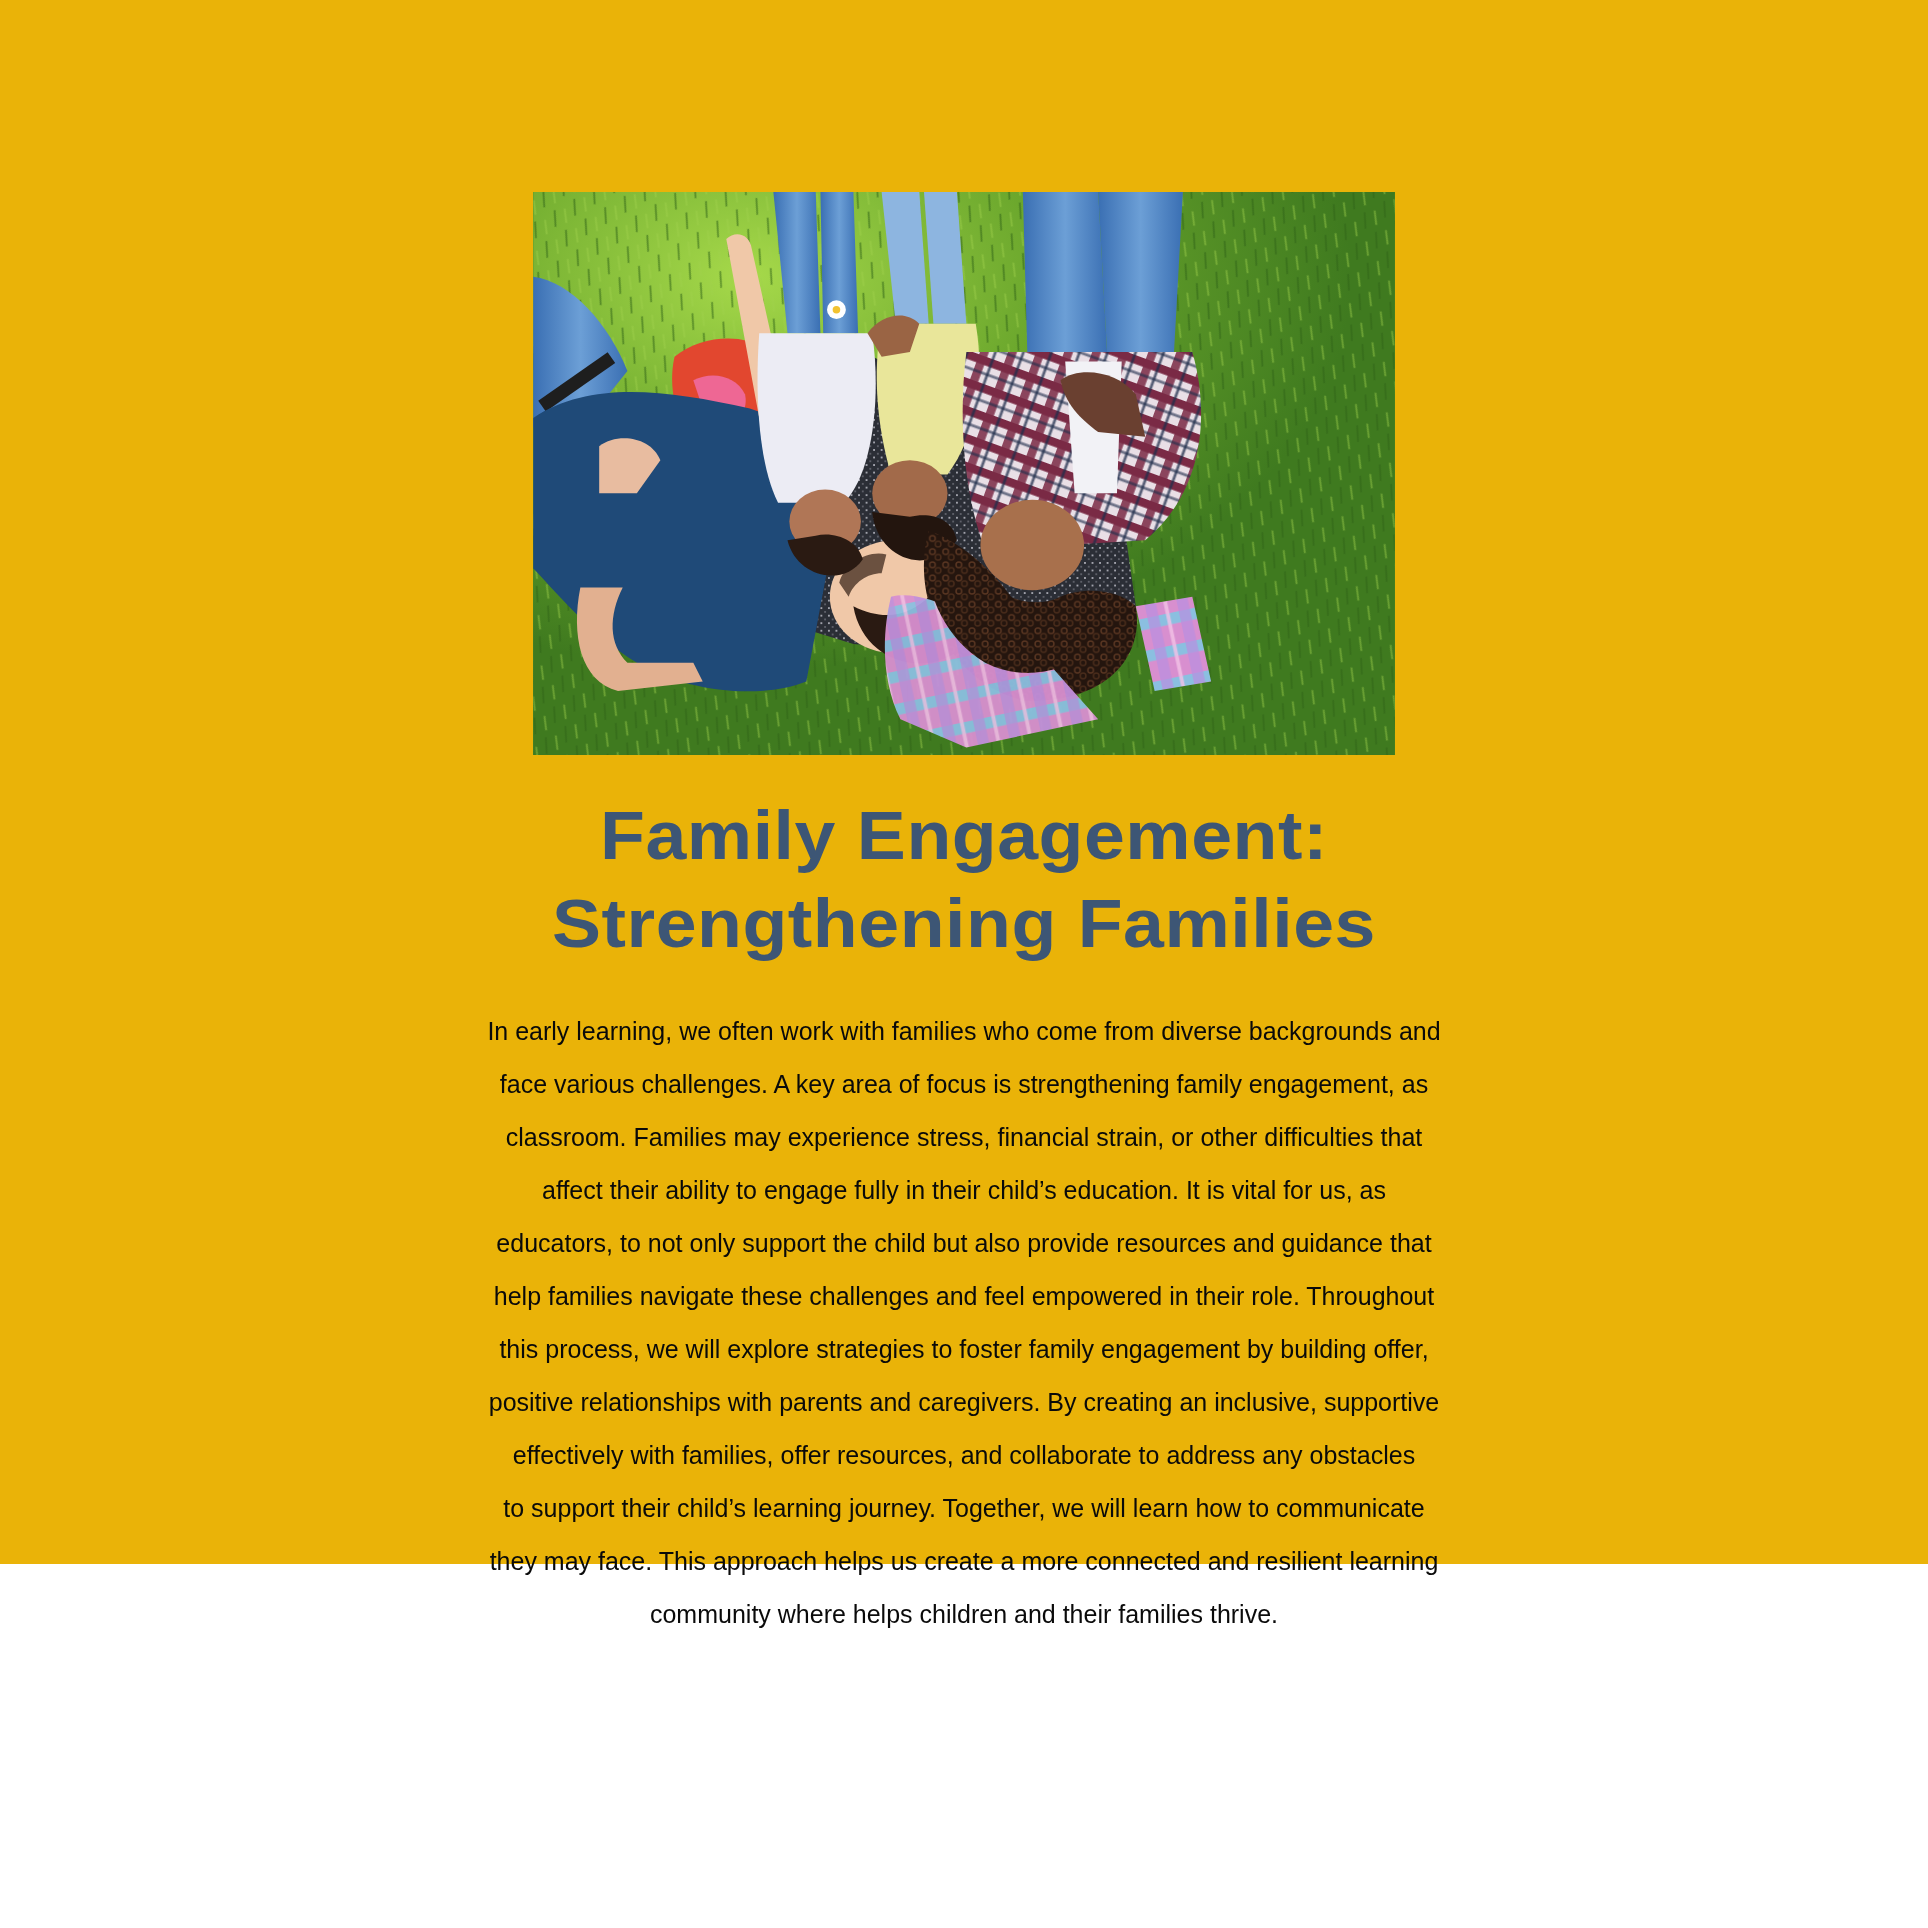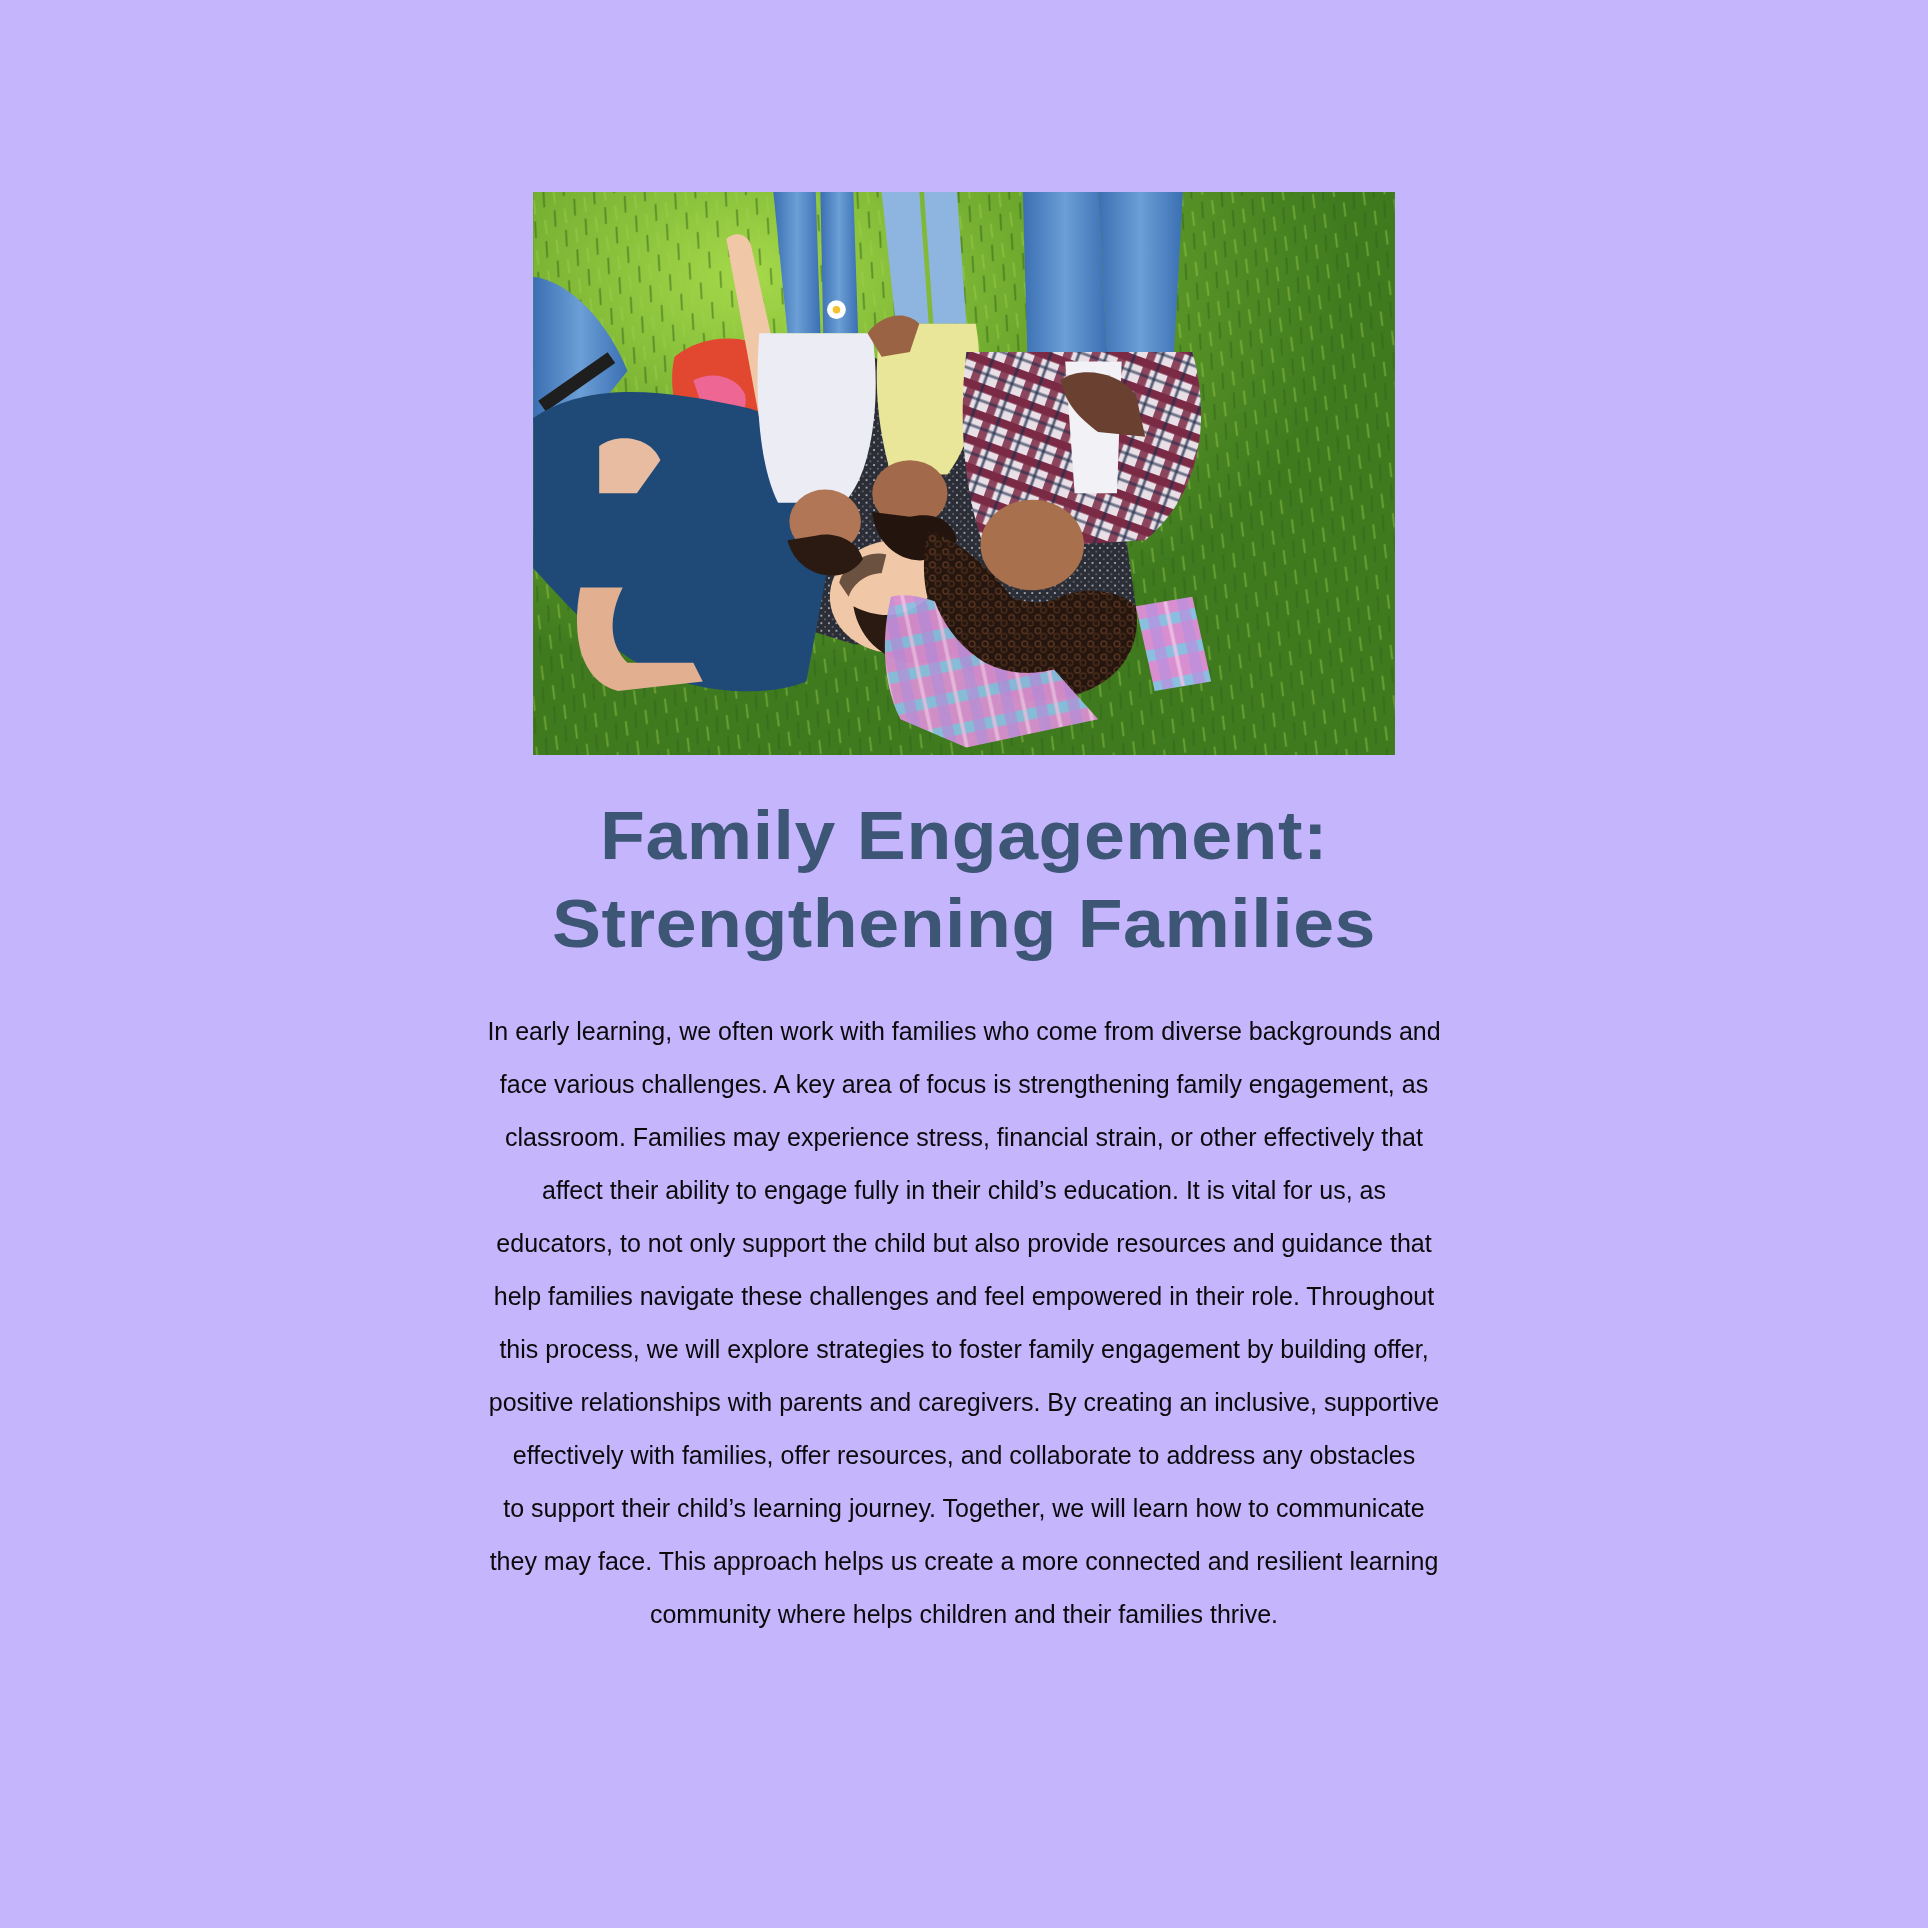--- a/index.html
+++ b/index.html
@@ -9,22 +9,22 @@
     }
     body {
       width: 1928px;
       height: 1928px;
       position: relative;
       overflow: hidden;
     }
     .page {
       position: absolute;
       left: 0; top: 0;
-      width: 1928px; height: 1928px;
-      background: #c4b5fd;
+      width: 1928px; height: 1564px;
+      background: #eab308;
     }
     .photo {
       position: absolute;
       left: 533px;
       top: 192px;
       width: 862px;
       height: 563px;
       overflow: hidden;
       background: #4f8a22;
     }
@@ -164,21 +164,21 @@
   </div>
 
   <h1 class="title">
     <span>Family Engagement:</span>
     <span>Strengthening Families</span>
   </h1>
 
   <p class="body-text">
     <span>In early learning, we often work with families who come from diverse backgrounds and</span>
     <span>face various challenges. A key area of focus is strengthening family engagement, as</span>
-    <span>classroom. Families may experience stress, financial strain, or other effectively that</span>
+    <span>classroom. Families may experience stress, financial strain, or other difficulties that</span>
     <span>affect their ability to engage fully in their child’s education. It is vital for us, as</span>
     <span>educators, to not only support the child but also provide resources and guidance that</span>
     <span>help families navigate these challenges and feel empowered in their role. Throughout</span>
     <span>this process, we will explore strategies to foster family engagement by building offer,</span>
     <span>positive relationships with parents and caregivers. By creating an inclusive, supportive</span>
     <span>effectively with families, offer resources, and collaborate to address any obstacles</span>
     <span>to support their child’s learning journey. Together, we will learn how to communicate</span>
     <span>they may face. This approach helps us create a more connected and resilient learning</span>
     <span>community where helps children and their families thrive.</span>
   </p>

